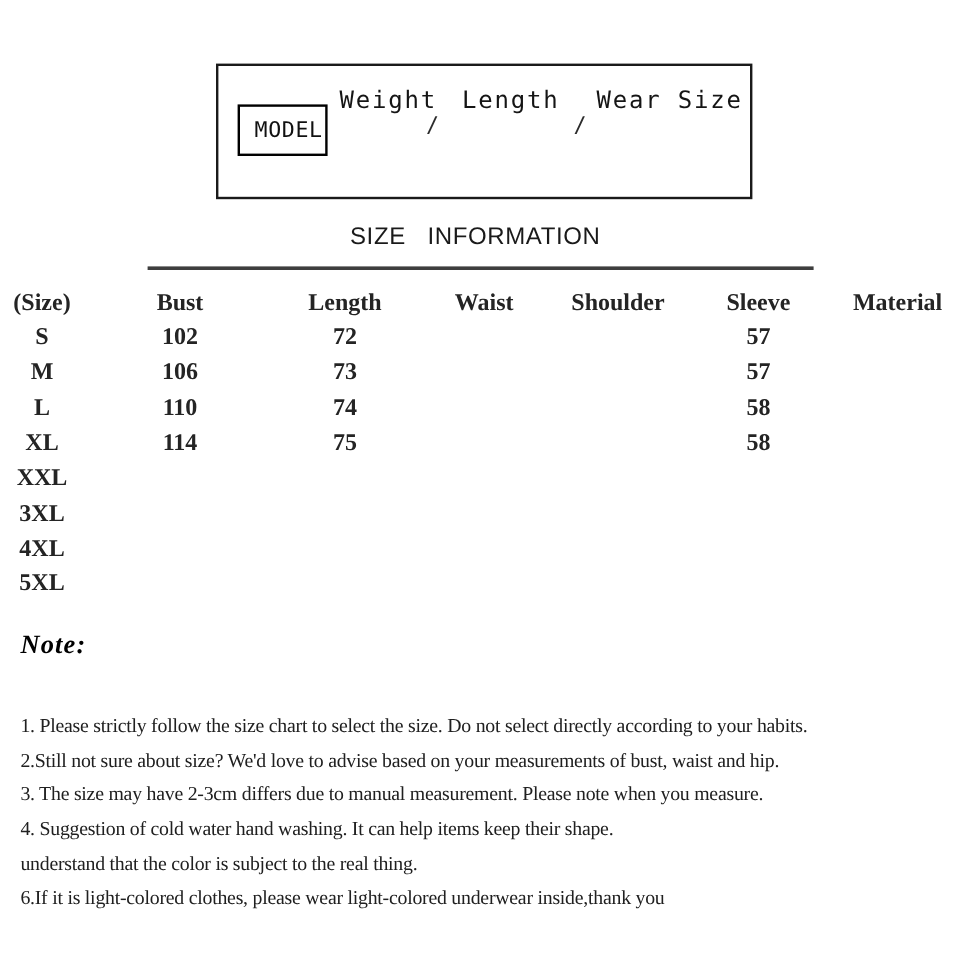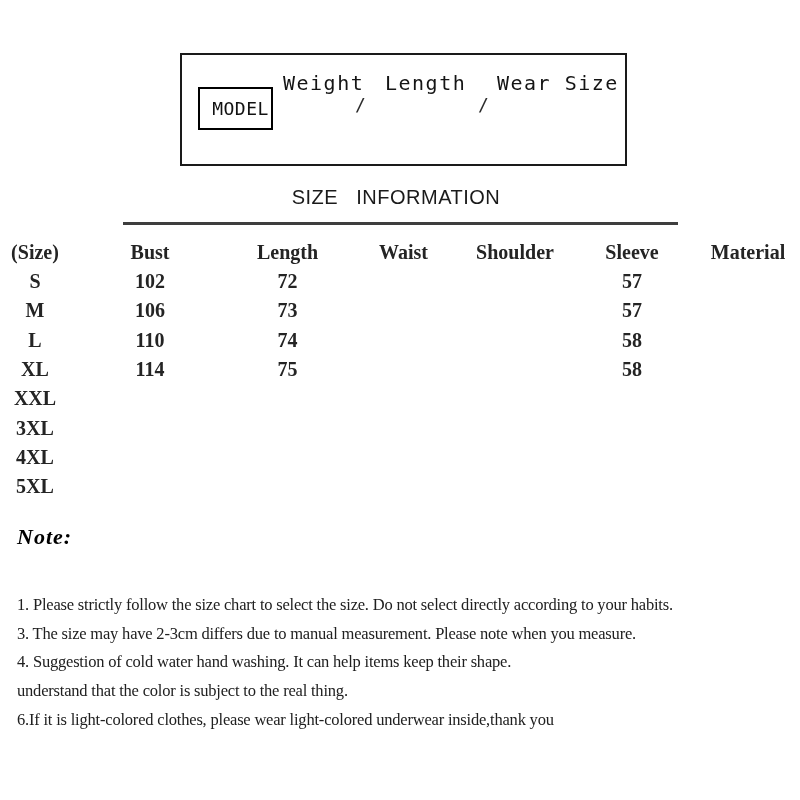--- a/index.html
+++ b/index.html
@@ -127,17 +127,18 @@
   <div class="tc"></div>
   <div class="tc"></div>
   <div class="tc"></div>
   <div class="tc"></div>
   <div class="tc"></div>
 </div>
 
 <div class="note-label">Note:</div>
 <div class="notes">
   <div class="nl">1. Please strictly follow the size chart to select the size. Do not select directly according to your habits.</div>
+  <div class="nl">2.Still not sure about size? We'd love to advise based on your measurements of bust, waist and hip.</div>
   <div class="nl">3. The size may have 2-3cm differs due to manual measurement. Please note when you measure.</div>
   <div class="nl">4. Suggestion of cold water hand washing. It can help items keep their shape.</div>
   <div class="nl">understand that the color is subject to the real thing.</div>
   <div class="nl">6.If it is light-colored clothes, please wear light-colored underwear inside,thank you</div>
 </div>
 
 </body></html>

